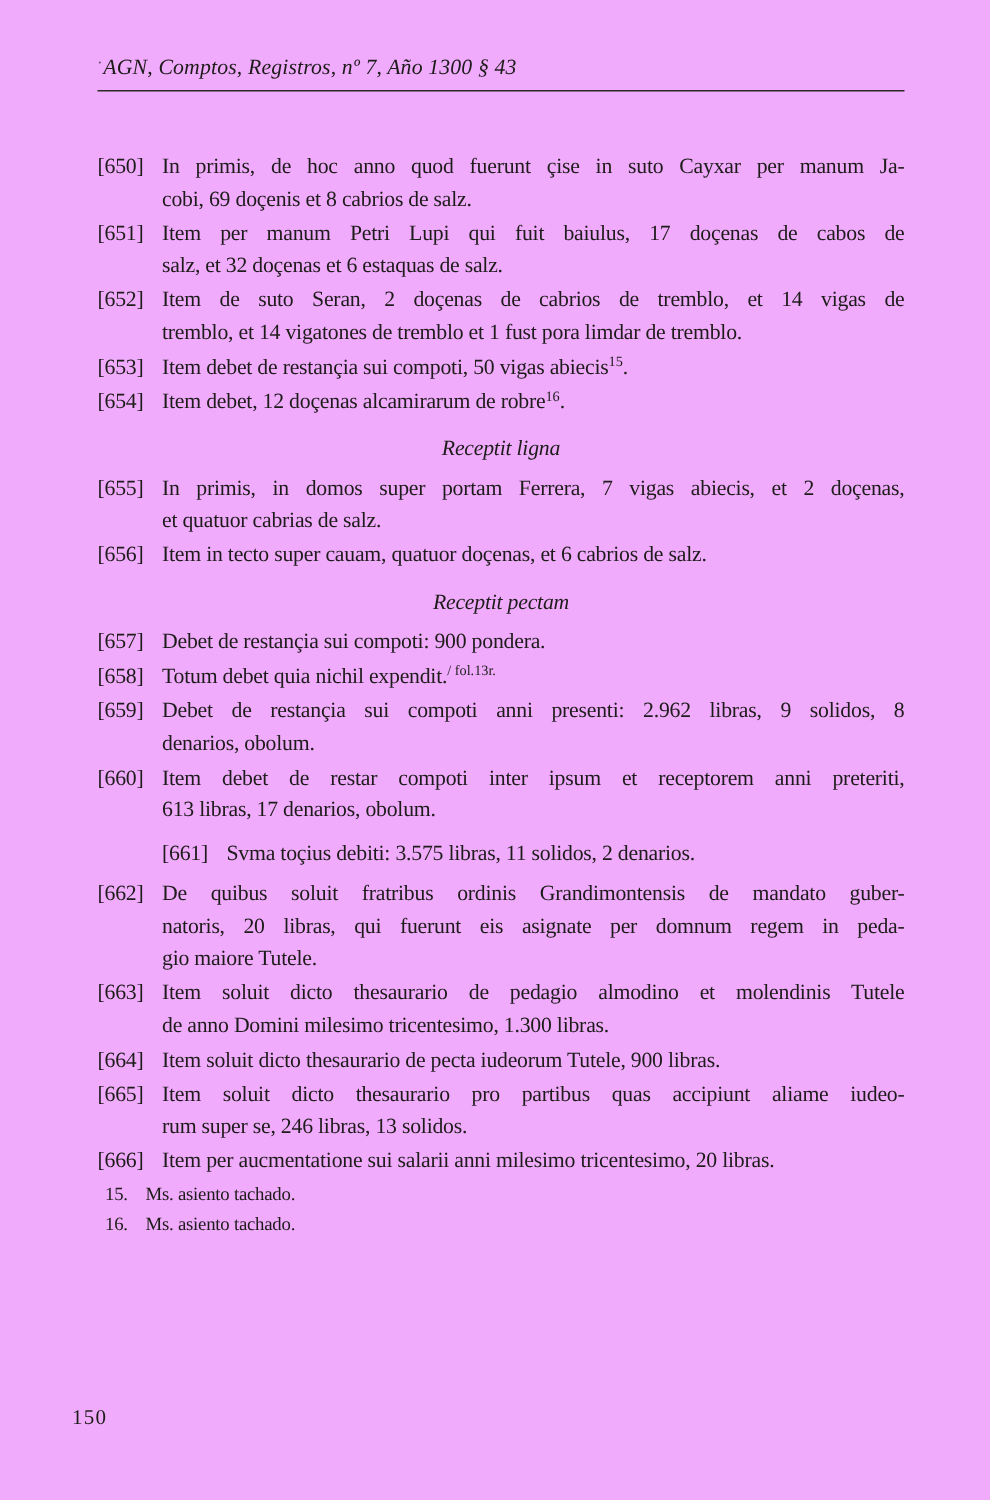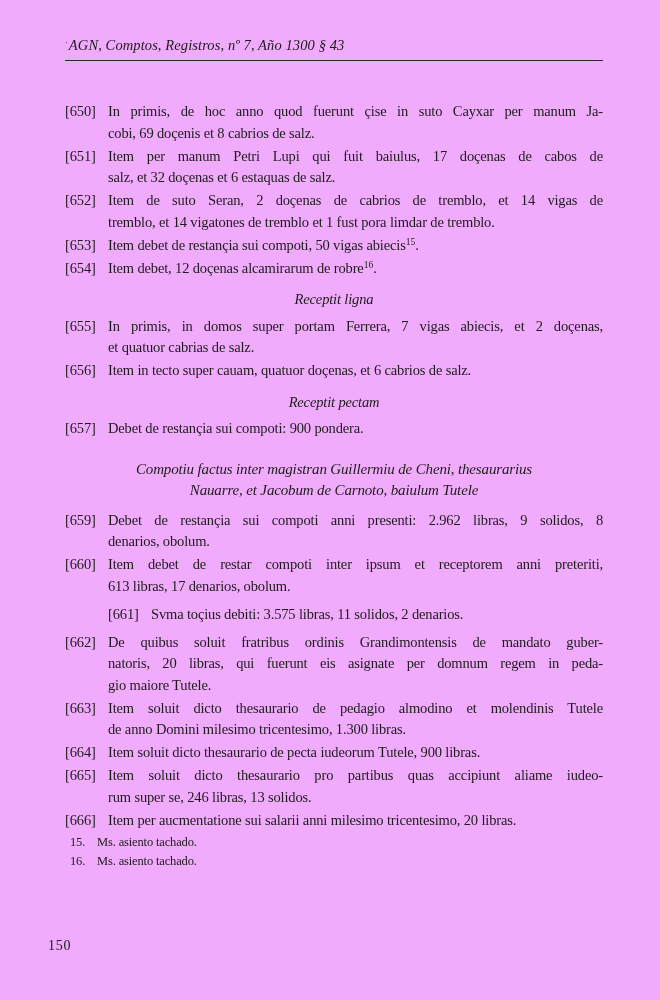--- a/index.html
+++ b/index.html
@@ -134,25 +134,24 @@
     <p class="entry">
       <span class="line first"><span class="num">[656]</span><span>Item in tecto super cauam, quatuor doçenas, et 6 cabrios de salz.</span></span>
     </p>
 
     <h3 class="heading">Receptit pectam</h3>
 
     <p class="entry">
       <span class="line first"><span class="num">[657]</span><span>Debet de restançia sui compoti: 900 pondera.</span></span>
     </p>
 
+    <p class="entry">
+      <span class="line first"><span class="num">[658]</span><span>Totum debet quia nichil expendit.</span><sup>/ fol.13r.</sup></span>
+    </p>
 
-    <h3 class="heading-compotiu">
-      <span class="hl">Compotiu factus inter magistran Guillermiu de Cheni, thesaurarius</span>
-      <span class="hl">Nauarre, et Jacobum de Carnoto, baiulum Tutele</span>
-    </h3>
 
     <p class="entry">
       <span class="line first jl"><span class="num">[659]</span><span>Debet de restançia sui compoti anni presenti: 2.962 libras, 9 solidos, 8</span></span>
       <span class="line">denarios, obolum.</span>
     </p>
 
     <p class="entry">
       <span class="line first jl"><span class="num">[660]</span><span>Item debet de restar compoti inter ipsum et receptorem anni preteriti,</span></span>
       <span class="line">613 libras, 17 denarios, obolum.</span>
     </p>

